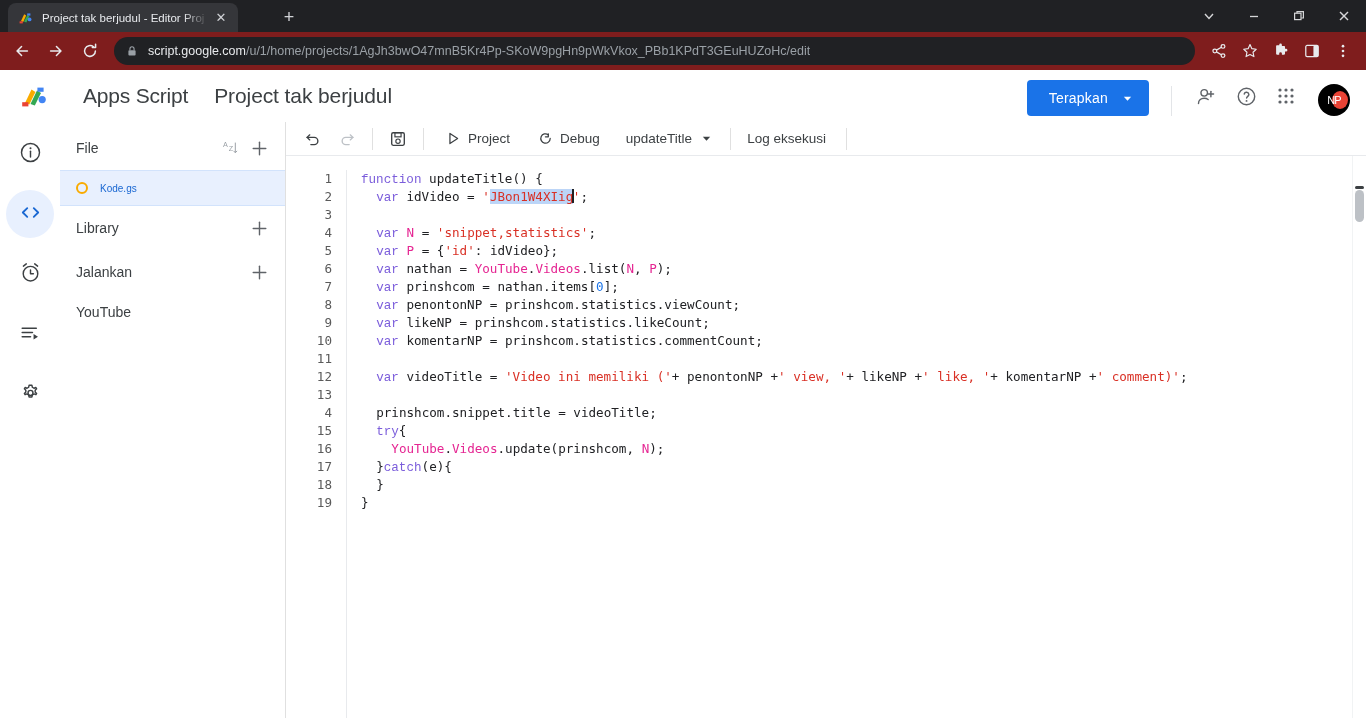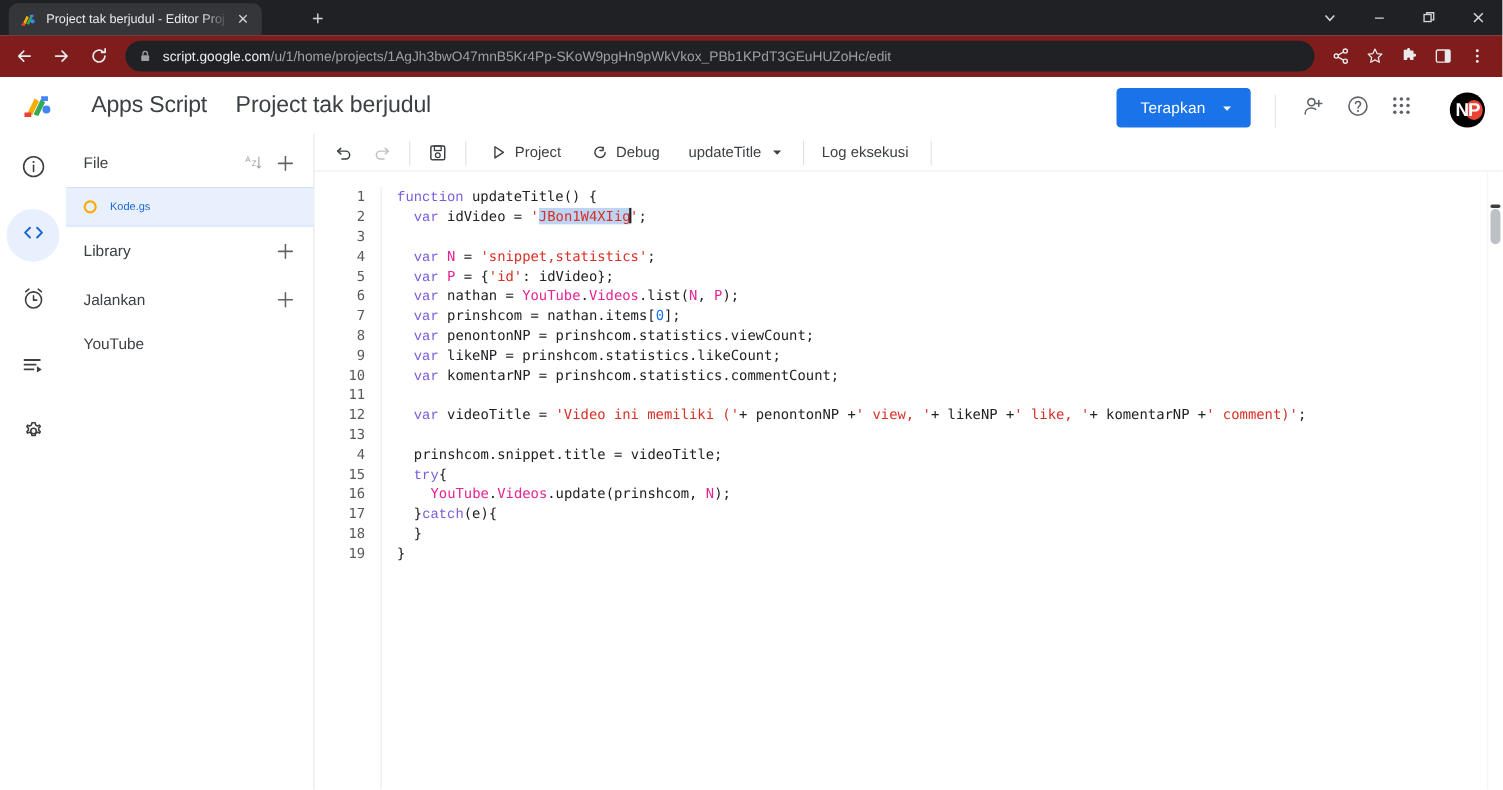--- a/index.html
+++ b/index.html
@@ -92,23 +92,23 @@
   }
   .btn-deploy .caret {
     margin-left: 14px; margin-right: 12px; display: flex; align-items: center;
   }
   .hdr-divider { width: 1px; height: 30px; background: #e3e5e8; margin: 0 14px 0 22px; }
   .hdr-icon {
     width: 40px; height: 40px; border-radius: 50%;
     display: flex; align-items: center; justify-content: center; color: #5f6368;
   }
   .avatar {
-    width: 32px; height: 32px; border-radius: 50%; margin-left: 24px;
+    width: 32px; height: 32px; border-radius: 50%; margin-left: 12px;
     background: #000; color: #fff; display: flex; align-items: center;
-    justify-content: center; font-size: 17px; font-weight: bold;
+    justify-content: center; font-size: 11px; font-weight: normal;
     position: relative; overflow: hidden;
   }
   .avatar .np { position: relative; z-index: 2; letter-spacing: -1px; }
   .avatar::before {
     content: ""; position: absolute; right: 2px; top: 7px;
     width: 16px; height: 18px; background: #ea4335; border-radius: 50%;
     z-index: 1;
   }
 
   

